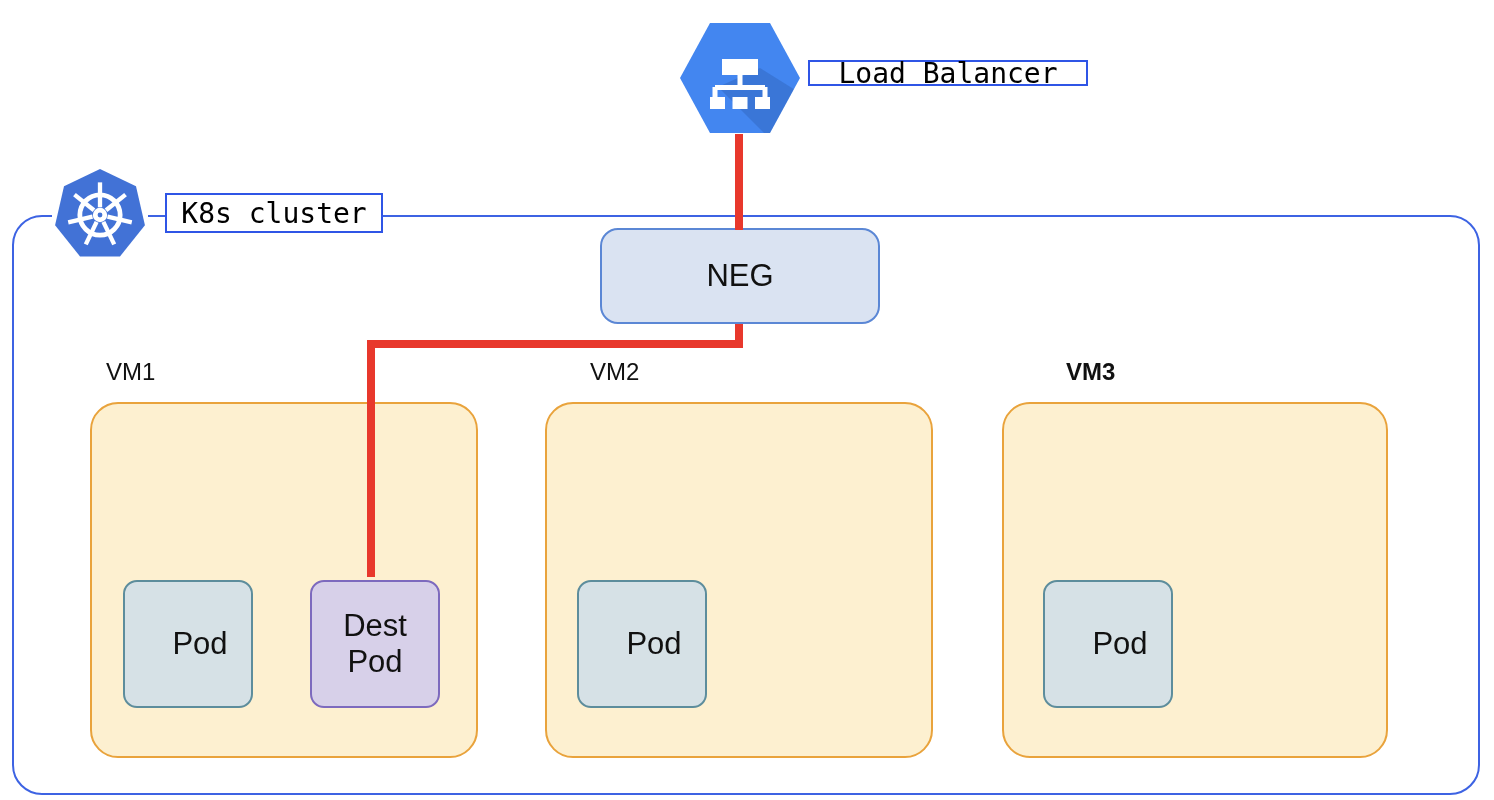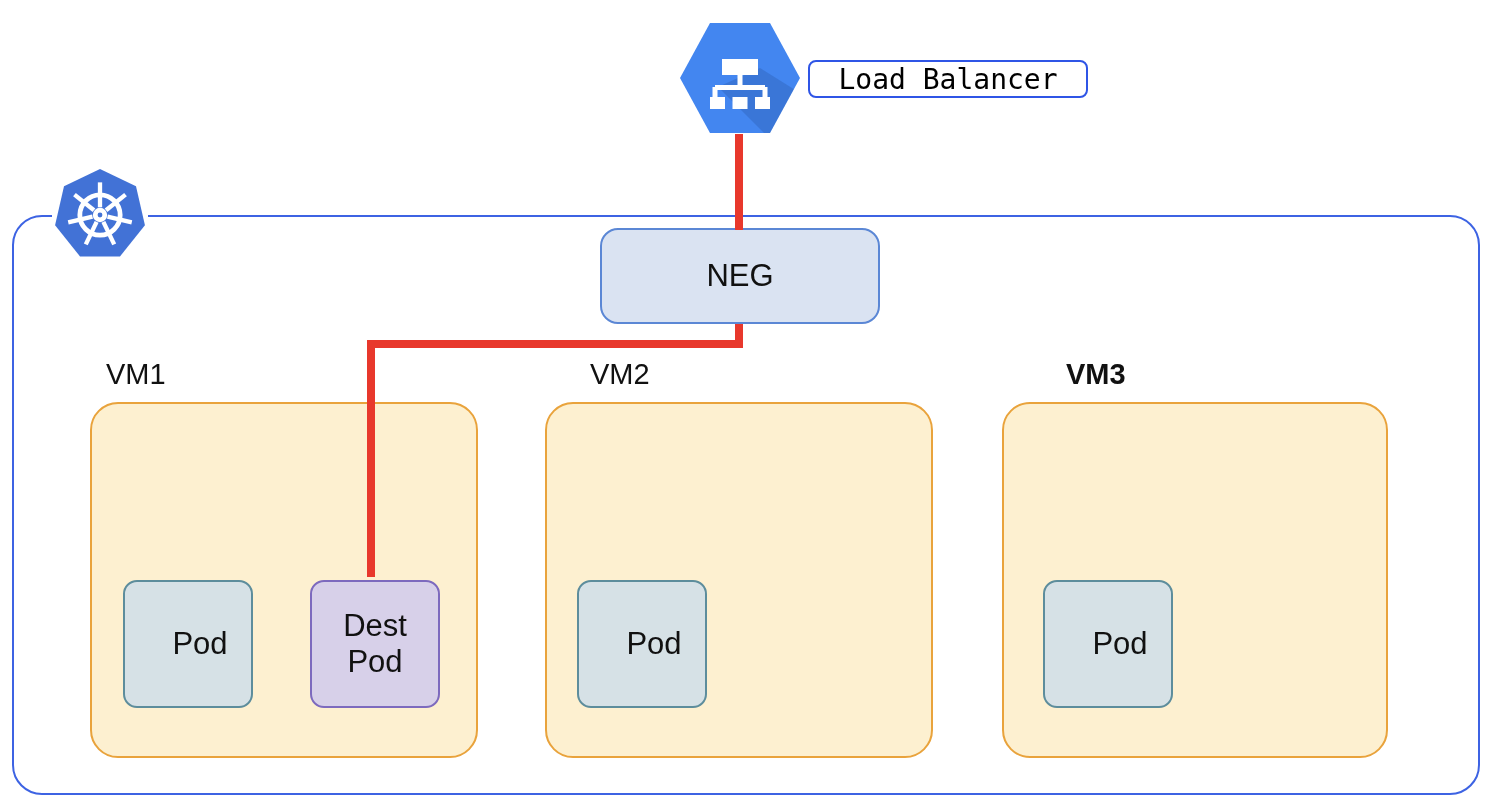--- a/index.html
+++ b/index.html
@@ -13,34 +13,34 @@
           font-family:"Liberation Sans", sans-serif;color:var(--text,#111);}
 
   
   .cluster-box{position:absolute;left:12px;top:215px;width:1464px;height:576px;
     border:2px solid var(--cluster-border,#3d63e3);border-radius:30px;background:transparent;z-index:1;}
 
   
   .tag-label{position:absolute;z-index:6;background:#fff;border:2px solid var(--label-box-border,#2f55e6);
     font-family:"DejaVu Sans Mono", monospace;font-size:28px;font-weight:500;color:#000;
     display:flex;align-items:center;justify-content:center;box-sizing:border-box;}
-  .lb-label{left:808px;top:60px;width:280px;height:38px;border-radius:8px;}
+  .lb-label{left:808px;top:60px;width:280px;height:26px;}
   .k8s-label{left:165px;top:193px;width:218px;height:40px;}
 
   
   .lb-icon{position:absolute;left:680px;top:23px;width:120px;height:110px;z-index:6;}
   .k8s-icon{position:absolute;left:52px;top:167px;width:96px;height:96px;z-index:5;background:#fff;}
 
   
   .neg-box{position:absolute;left:600px;top:228px;width:280px;height:96px;z-index:3;
     background:var(--neg-fill,#dae3f2);border:2px solid var(--neg-border,#5b87d5);border-radius:18px;
     display:flex;align-items:center;justify-content:center;font-size:31px;box-sizing:border-box;}
 
   
-  .vm-label{position:absolute;z-index:2;font-size:29px;line-height:1;}
+  .vm-label{position:absolute;z-index:2;font-size:24px;line-height:1;}
   .vm-label-1{left:106px;top:360px;} .vm-label-2{left:558px;top:360px;margin-left:32px;} .vm-label-3{left:1066px;top:360px;font-weight:bold;}
   .vm-box{position:absolute;top:402px;height:356px;z-index:2;background:var(--vm-fill,#fdf0d0);
     border:2px solid var(--vm-border,#e9a33c);border-radius:28px;box-sizing:border-box;}
   .vm-box-1{left:90px;width:388px;} .vm-box-2{left:545px;width:388px;} .vm-box-3{left:1002px;width:386px;}
 
   
   .pod{position:absolute;top:176px;width:130px;height:128px;border-radius:14px;box-sizing:border-box;
     display:flex;align-items:center;justify-content:center;text-align:center;
     font-size:31px;line-height:1.15;z-index:3;padding-left:24px;}
   .pod-normal{background:var(--pod-fill,#d6e1e6);border:2px solid var(--pod-border,#5d8d9c);}
@@ -97,20 +97,21 @@
       <line x1="57.8" y1="51.8" x2="83.1" y2="57.6"></line>
       <line x1="53.5" y1="57.2" x2="64.8" y2="80.6"></line>
       <line x1="46.5" y1="57.2" x2="35.2" y2="80.6"></line>
       <line x1="42.2" y1="51.8" x2="16.9" y2="57.6"></line>
       <line x1="43.7" y1="45" x2="23.4" y2="28.8"></line>
     </g>
     <circle class="k8s-wheel-fill" cx="50" cy="50" r="7.5"></circle>
     <circle class="k8s-hub-hole" cx="50" cy="50" r="2.5"></circle>
   </svg>
 
+  <div class="tag-label k8s-label">K8s cluster</div>
 
   <div class="neg-box">NEG</div>
 
   <div class="vm-label vm-label-1">VM1</div>
   <div class="vm-label vm-label-2">VM2</div>
   <div class="vm-label vm-label-3">VM3</div>
 
   <div class="vm-box vm-box-1">
     <div class="pod pod-normal pod-a">Pod</div>
     <div class="pod pod-dest pod-b">Dest Pod</div>

